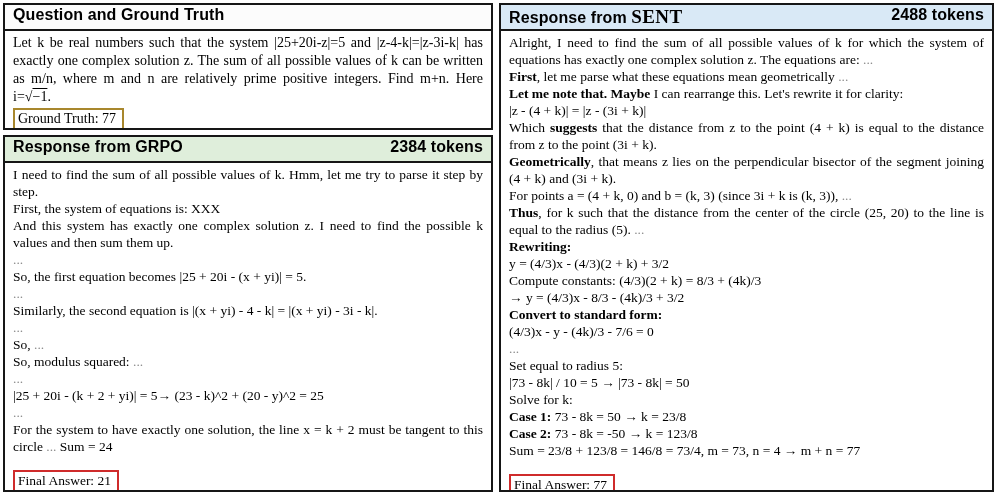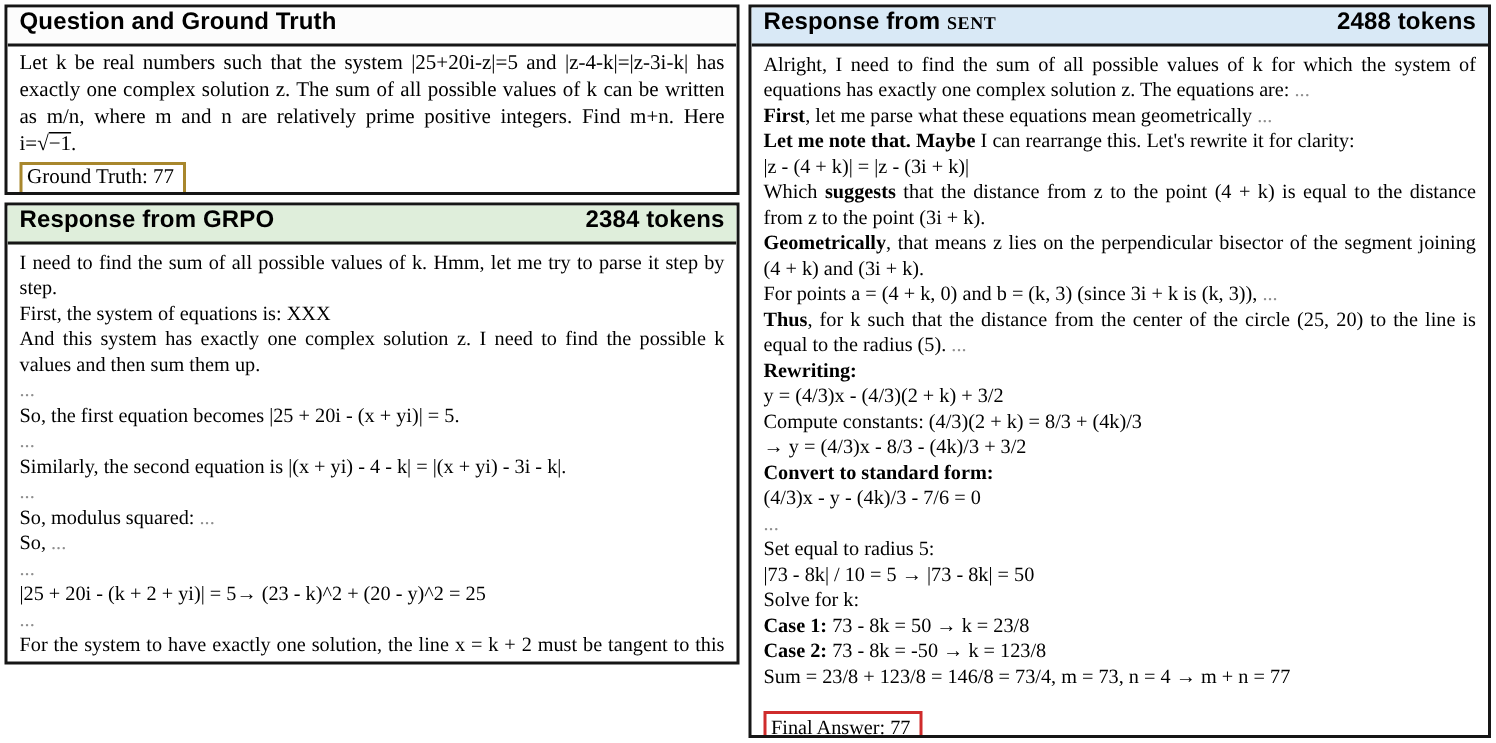--- a/index.html
+++ b/index.html
@@ -14,34 +14,34 @@
   html,body{margin:0;padding:0;}
   body{
     width:997px;height:495px;background:#ffffff;position:relative;
     font-family:"Liberation Serif",serif;color:#000;overflow:hidden;
   }
   .panel{
     position:absolute;background:#fff;border:2px solid var(--border);
     box-sizing:border-box;overflow:hidden;
   }
   #panel-question{left:3px;top:3px;width:490px;height:127px;}
-  #panel-grpo{left:3px;top:135px;width:490px;height:308px;}
+  #panel-grpo{left:3px;top:135px;width:490px;height:357px;}
   #panel-sent{left:499px;top:3px;width:495px;height:489px;}
 
   .phdr{
     display:flex;justify-content:space-between;align-items:flex-start;
     height:26px;box-sizing:border-box;padding:1px 8px 2px 8px;
     border-bottom:2px solid var(--border);
     font-family:"Liberation Sans",sans-serif;font-weight:bold;font-size:16px;
     letter-spacing:.1px;
   }
   #panel-question .phdr{background:var(--qhdr);}
   #panel-grpo .phdr{background:var(--green-hdr);}
   #panel-sent .phdr{background:var(--blue-hdr);}
-  .name-serif{font-family:"Liberation Serif",serif;font-size:12px;letter-spacing:.4px;}
+  .name-serif{font-family:"Liberation Serif",serif;font-size:19px;letter-spacing:.4px;}
 
   .pbody{
     padding:3px 8px 2px 8px;font-size:13.5px;line-height:17px;
     overflow:hidden;
   }
   #panel-question .pbody{font-size:14px;line-height:18px;}
   .bline{text-align:justify;}
   .bline.noj{text-align:left;}
   .bold{font-weight:bold;}
   .gray{color:var(--gray);}
@@ -73,22 +73,22 @@
   </div>
   <div class="pbody">
       <div class="bline"><span>I need to find the sum of all possible values of k. Hmm, let me try to parse it step by step.</span></div>
       <div class="bline"><span>First, the system of equations is: XXX</span></div>
       <div class="bline"><span>And this system has exactly one complex solution z. I need to find the possible k values and then sum them up.</span></div>
       <div class="bline"><span class="gray">...</span></div>
       <div class="bline"><span>So, the first equation becomes |25 + 20i - (x + yi)| = 5.</span></div>
       <div class="bline"><span class="gray">...</span></div>
       <div class="bline"><span>Similarly, the second equation is |(x + yi) - 4 - k| = |(x + yi) - 3i - k|.</span></div>
       <div class="bline"><span class="gray">...</span></div>
+      <div class="bline"><span>So, </span><span class="gray">...</span></div>
       <div class="bline"><span>So, modulus squared: </span><span class="gray">...</span></div>
-      <div class="bline"><span>So, </span><span class="gray">...</span></div>
       <div class="bline"><span class="gray">...</span></div>
       <div class="bline"><span>|25 + 20i - (k + 2 + yi)| = 5→ (23 - k)^2 + (20 - y)^2 = 25</span></div>
       <div class="bline"><span class="gray">...</span></div>
       <div class="bline"><span>For the system to have exactly one solution, the line x = k + 2 must be tangent to this circle </span><span class="gray">...</span><span> Sum = 24</span></div>
       <div class="bline noj"><span class="abox red">Final Answer: 21</span></div>
     </div>
 </div>
 
 <div class="panel" id="panel-sent">
   <div class="phdr">

